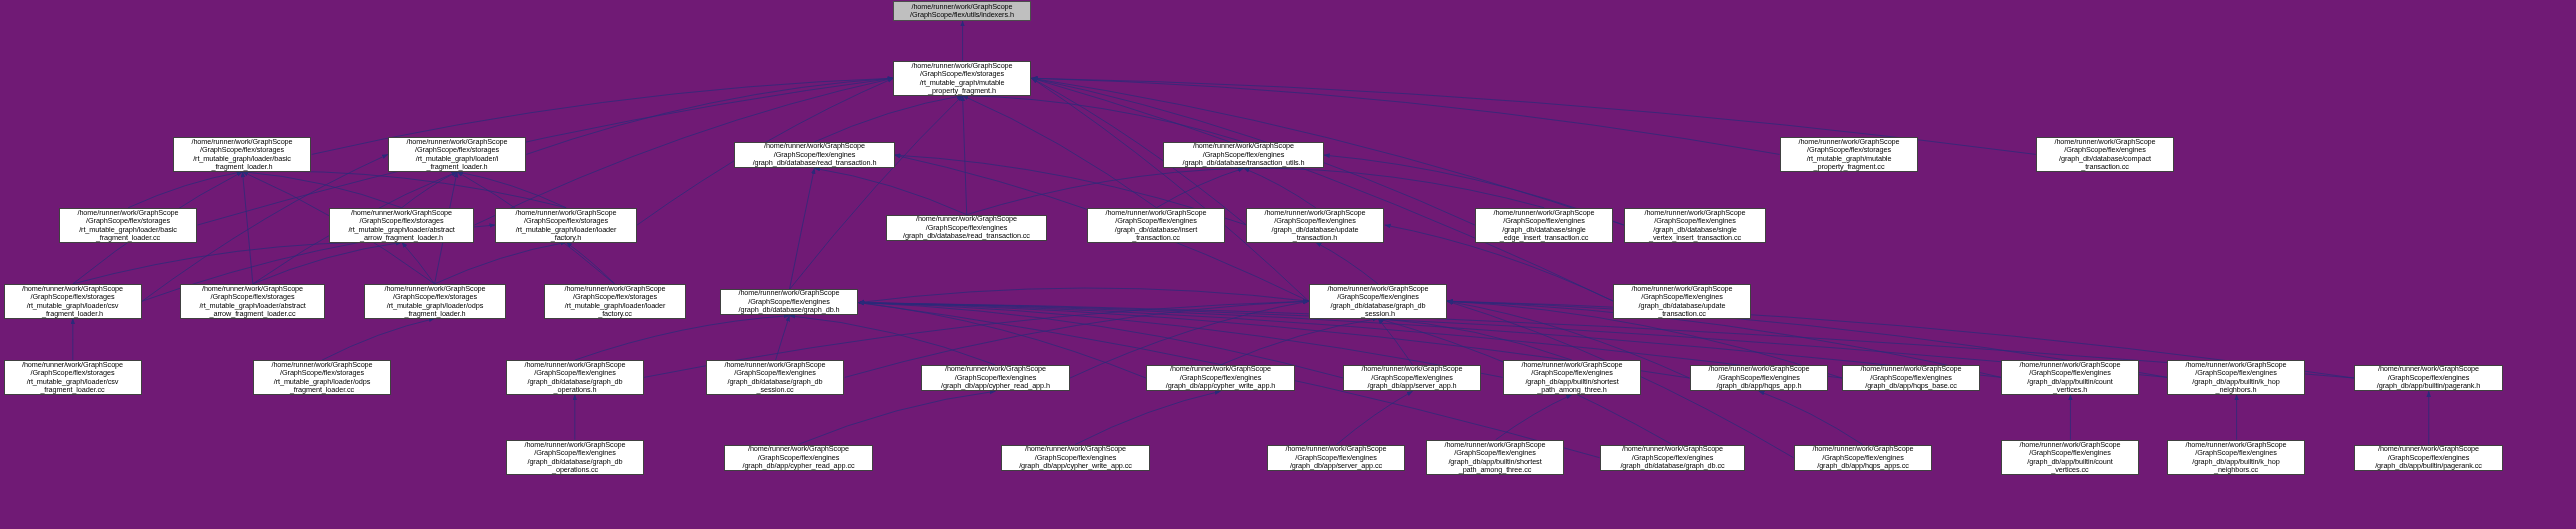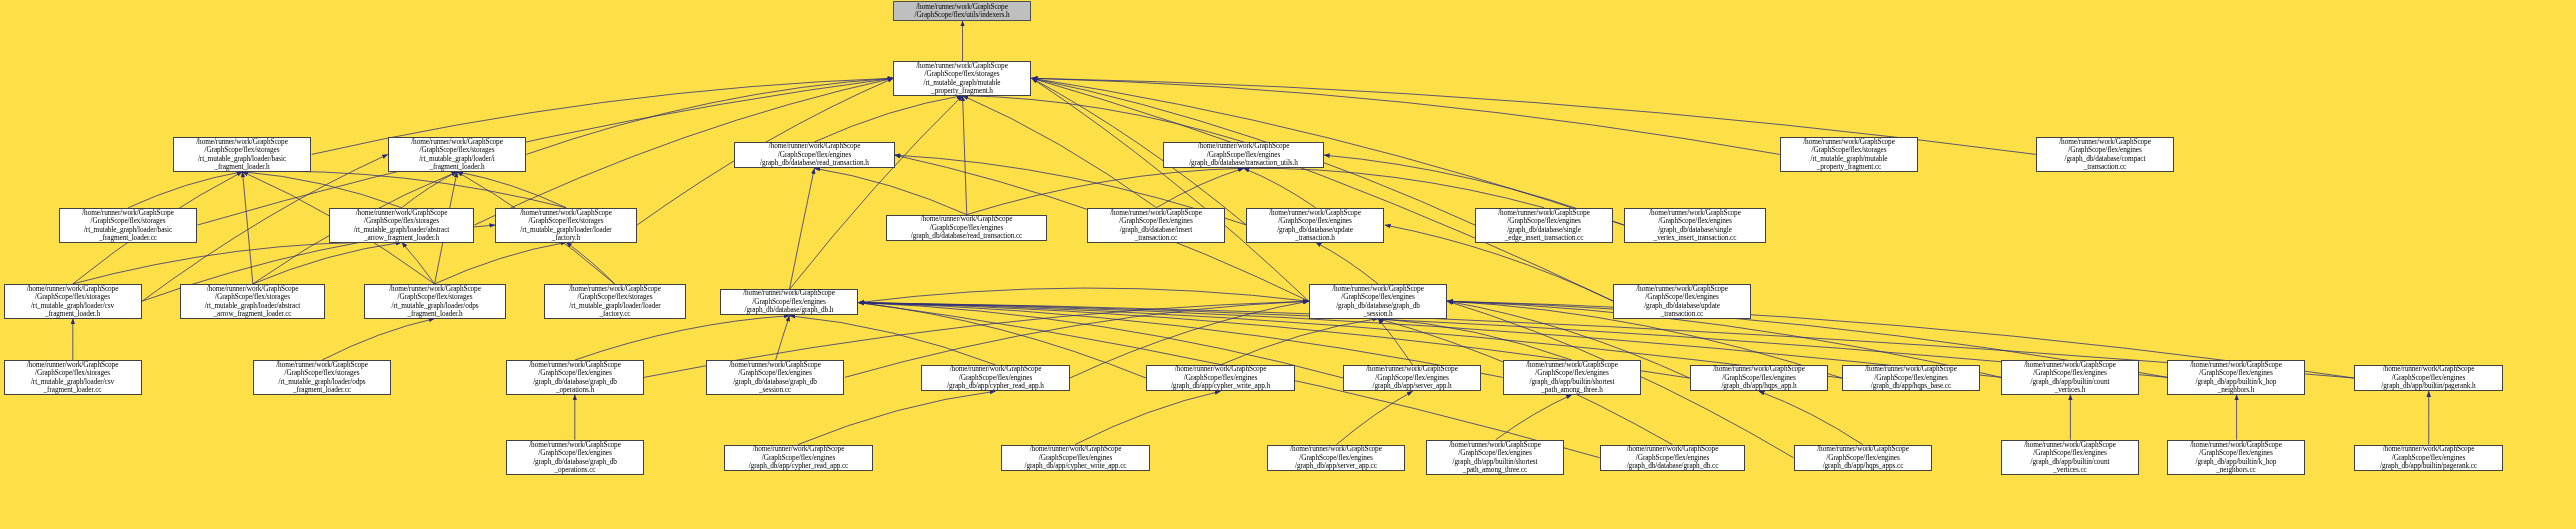--- a/index.html
+++ b/index.html
@@ -1,17 +1,17 @@
 <!DOCTYPE html>
 <html style="font-size:11px"><head>
 <meta charset="utf-8">
 <style>
   html,body{margin:0;padding:0;background:#ffffff;}
-  #canvas{position:relative;width:2576px;height:529px;background:#fde047;
-          font-family:Liberation Serif, serif;overflow:hidden;}
+  #canvas{position:relative;width:2576px;height:529px;background:#701a75;
+          font-family:Liberation Sans, sans-serif;overflow:hidden;}
   svg#edges{position:absolute;left:0;top:0;width:2576px;height:529px;pointer-events:none;}
   .node{position:absolute;box-sizing:border-box;border:0.7px solid #404040;background:#ffffff;
         display:flex;align-items:center;justify-content:center;text-align:center;
         font-size:7.3px;line-height:8.4px;color:#000;letter-spacing:-0.1px;z-index:5;
         padding:0.7px 1.4px;white-space:pre-line;}
   .node.root{background:#bfbfbf;border:0.7px solid #4d4d4d;}
 </style>
 </head>
 <body>
 

